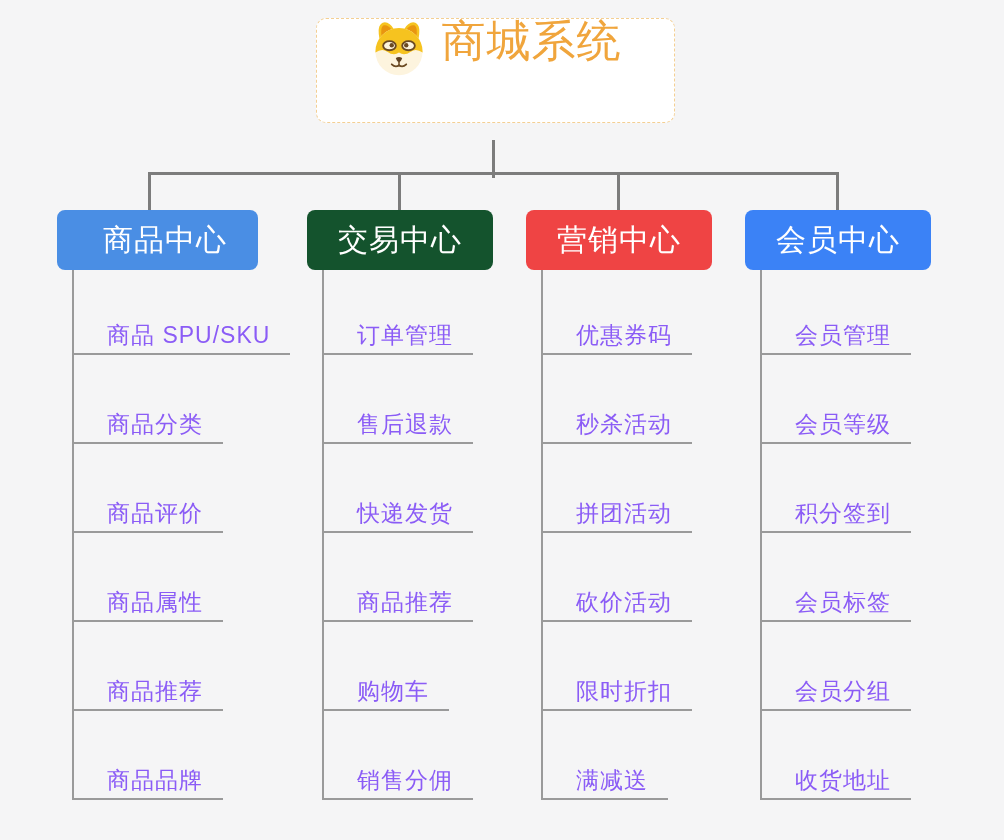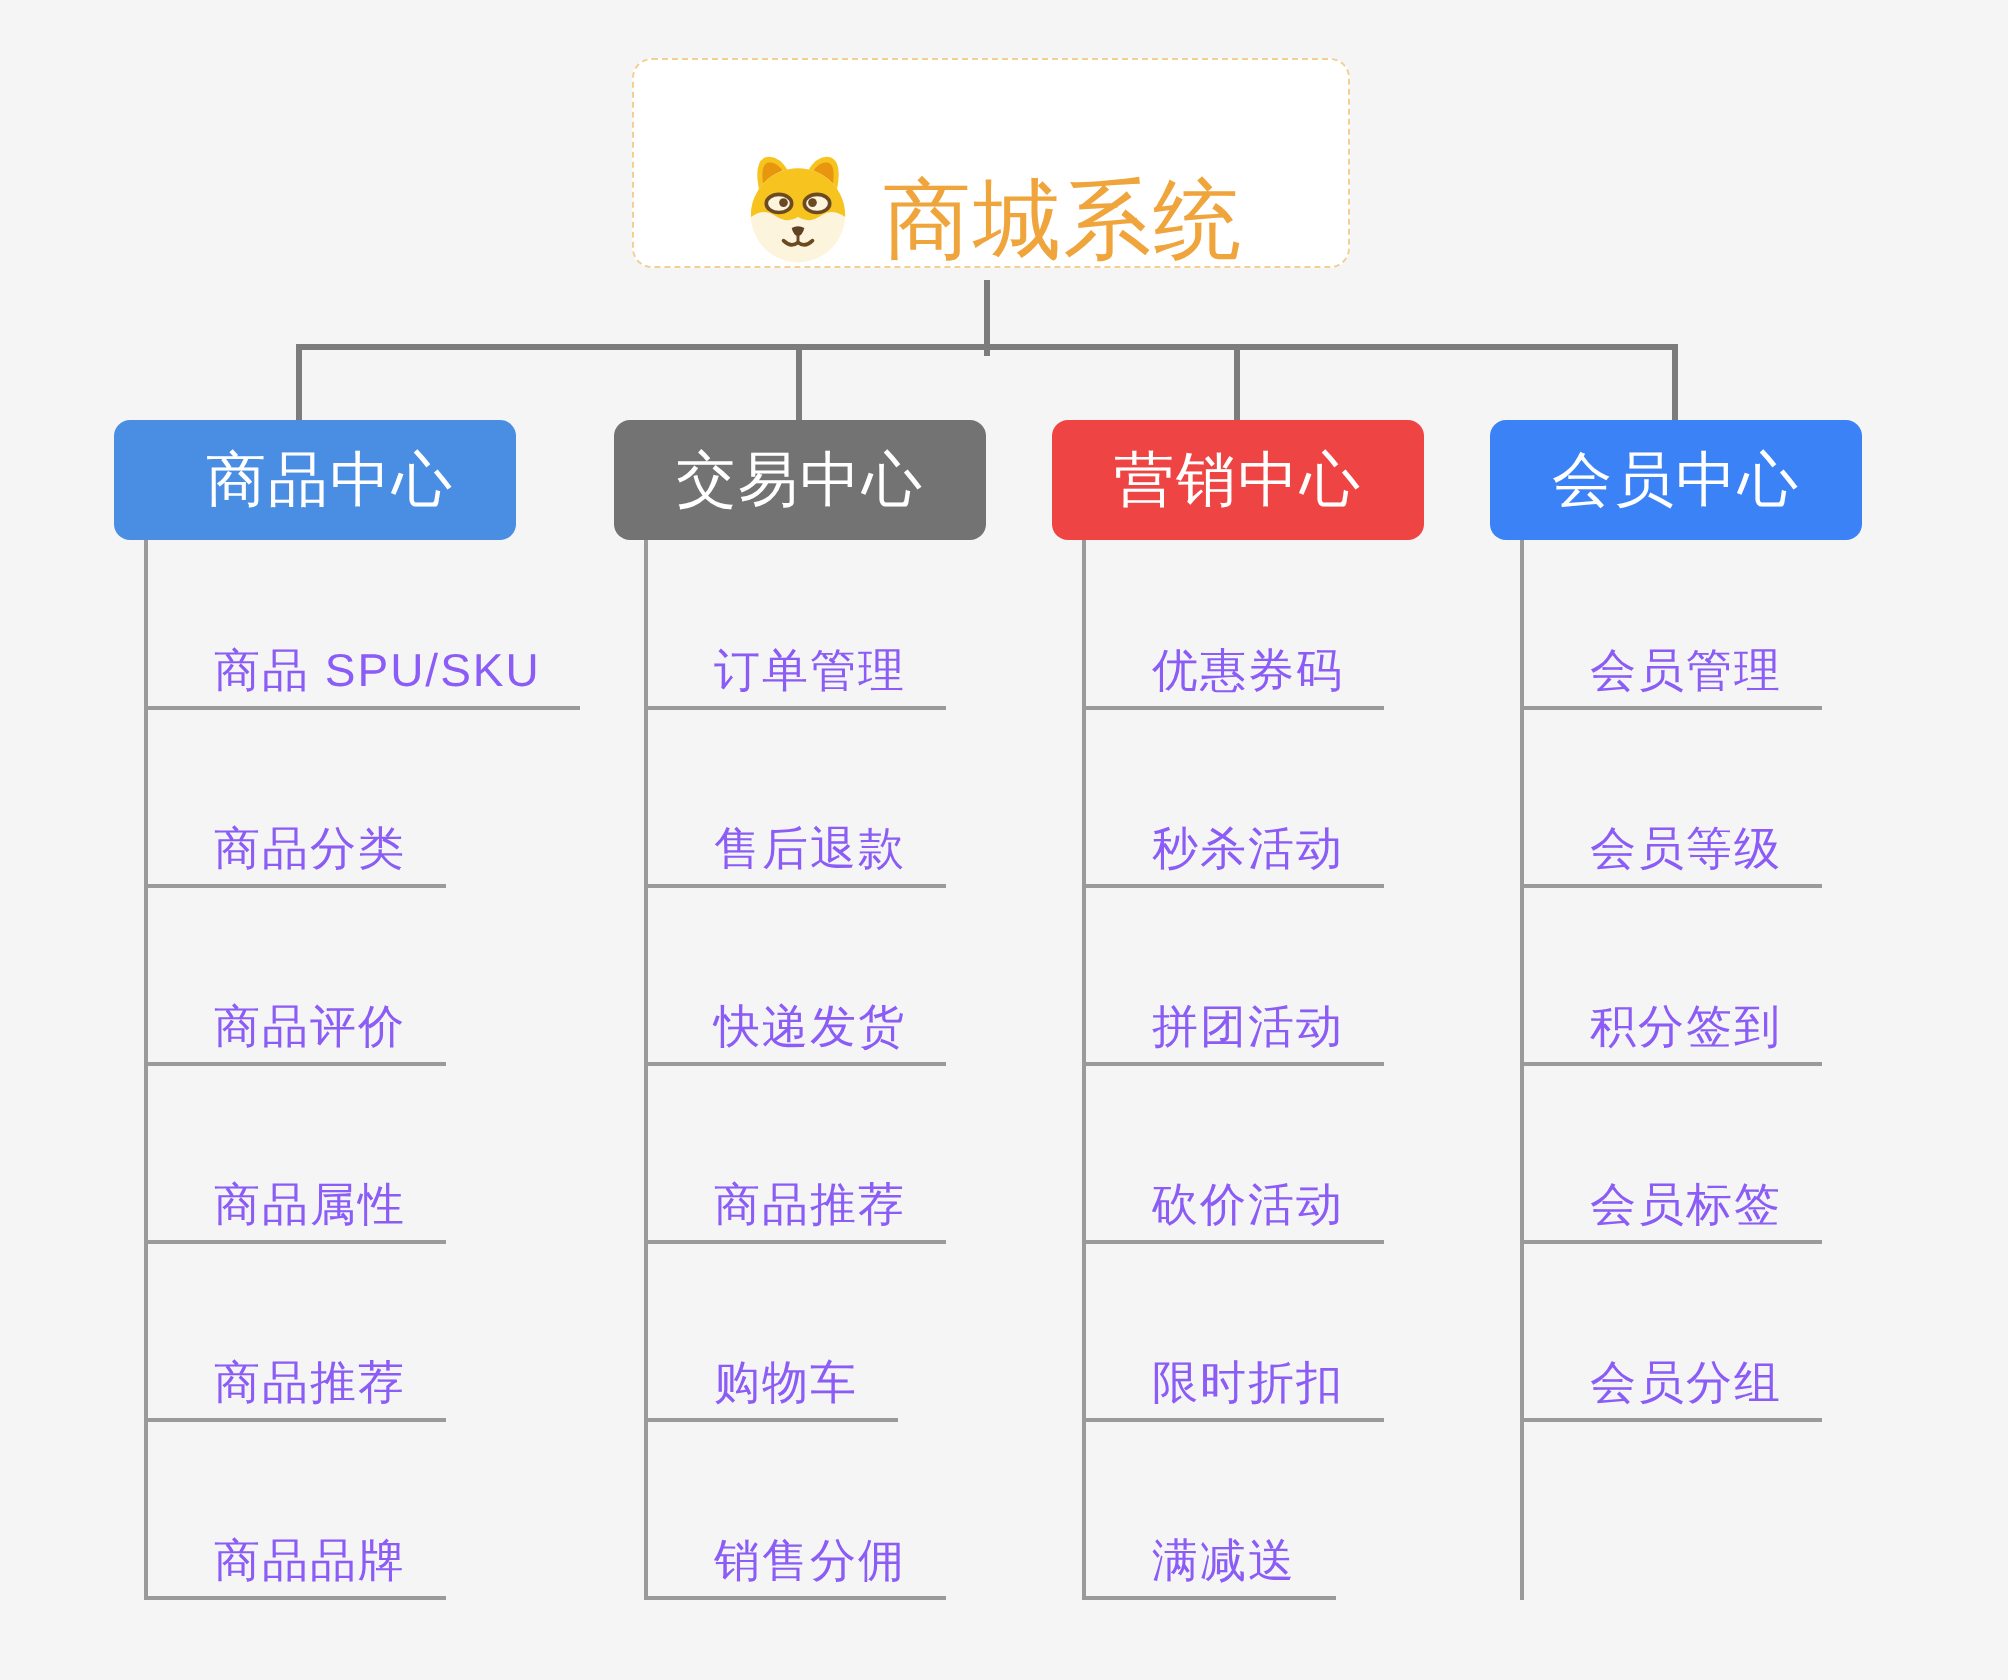--- a/index.html
+++ b/index.html
@@ -16,23 +16,23 @@
   .stub{left:492px;top:140px;width:3px;height:38px;}
   .hbar{left:148px;top:172px;width:691px;height:3px;}
   .drop{top:172px;width:3px;height:38px;}
   .drop-0{left:148px;}
   .drop-1{left:398px;}
   .drop-2{left:617px;}
   .drop-3{left:836px;}
 
   
   .root{
-    position:absolute;left:316px;top:29px;width:359px;height:105px;
+    position:absolute;left:316px;top:18px;width:359px;height:105px;
     background:#ffffff;border:1px dashed #f4cf93;border-radius:10px;
-    display:flex;align-items:flex-end;justify-content:center;gap:14px;
+    display:flex;align-items:flex-start;justify-content:center;gap:14px;
     box-sizing:border-box;
   }
   .root-title{
     color:#f0a53c;font-size:44px;line-height:1;letter-spacing:1px;
     white-space:nowrap;
   }
   .dog{width:58px;height:58px;display:block;}
 
   
   .branch{
@@ -103,21 +103,21 @@
         <path d="M24 50 Q28 54 32 51 Q36 54 40 50" fill="none" stroke="#6b4a23" stroke-width="2" stroke-linecap="round"></path>
         <path d="M32 47.6 L32 50.6" stroke="#6b4a23" stroke-width="1.6" stroke-linecap="round"></path>
       </svg>
     </span>
     <span class="root-title">商城系统</span>
   </div>
 
   <div class="branch branch-0" style="background: rgb(74, 142, 228);">
     <span>商品中心</span>
   </div>
-  <div class="branch branch-1" style="background: #737373; align-items: center;">
+  <div class="branch branch-1" style="background: #14532d; align-items: center;">
     <span>交易中心</span>
   </div>
   <div class="branch branch-2" style="background: #ef4444;">
     <span>营销中心</span>
   </div>
   <div class="branch branch-3" style="background: #3b82f6;">
     <span>会员中心</span>
   </div>
 
   <div class="spine spine-0"></div>
@@ -151,15 +151,16 @@
     <div class="leaf">限时折扣</div>
     <div class="leaf">满减送</div>
   </div>
 
   <div class="col col-3">
     <div class="leaf">会员管理</div>
     <div class="leaf">会员等级</div>
     <div class="leaf">积分签到</div>
     <div class="leaf">会员标签</div>
     <div class="leaf">会员分组</div>
+    <div class="leaf">收货地址</div>
   </div>
 
 </div>
 
 </body></html>

